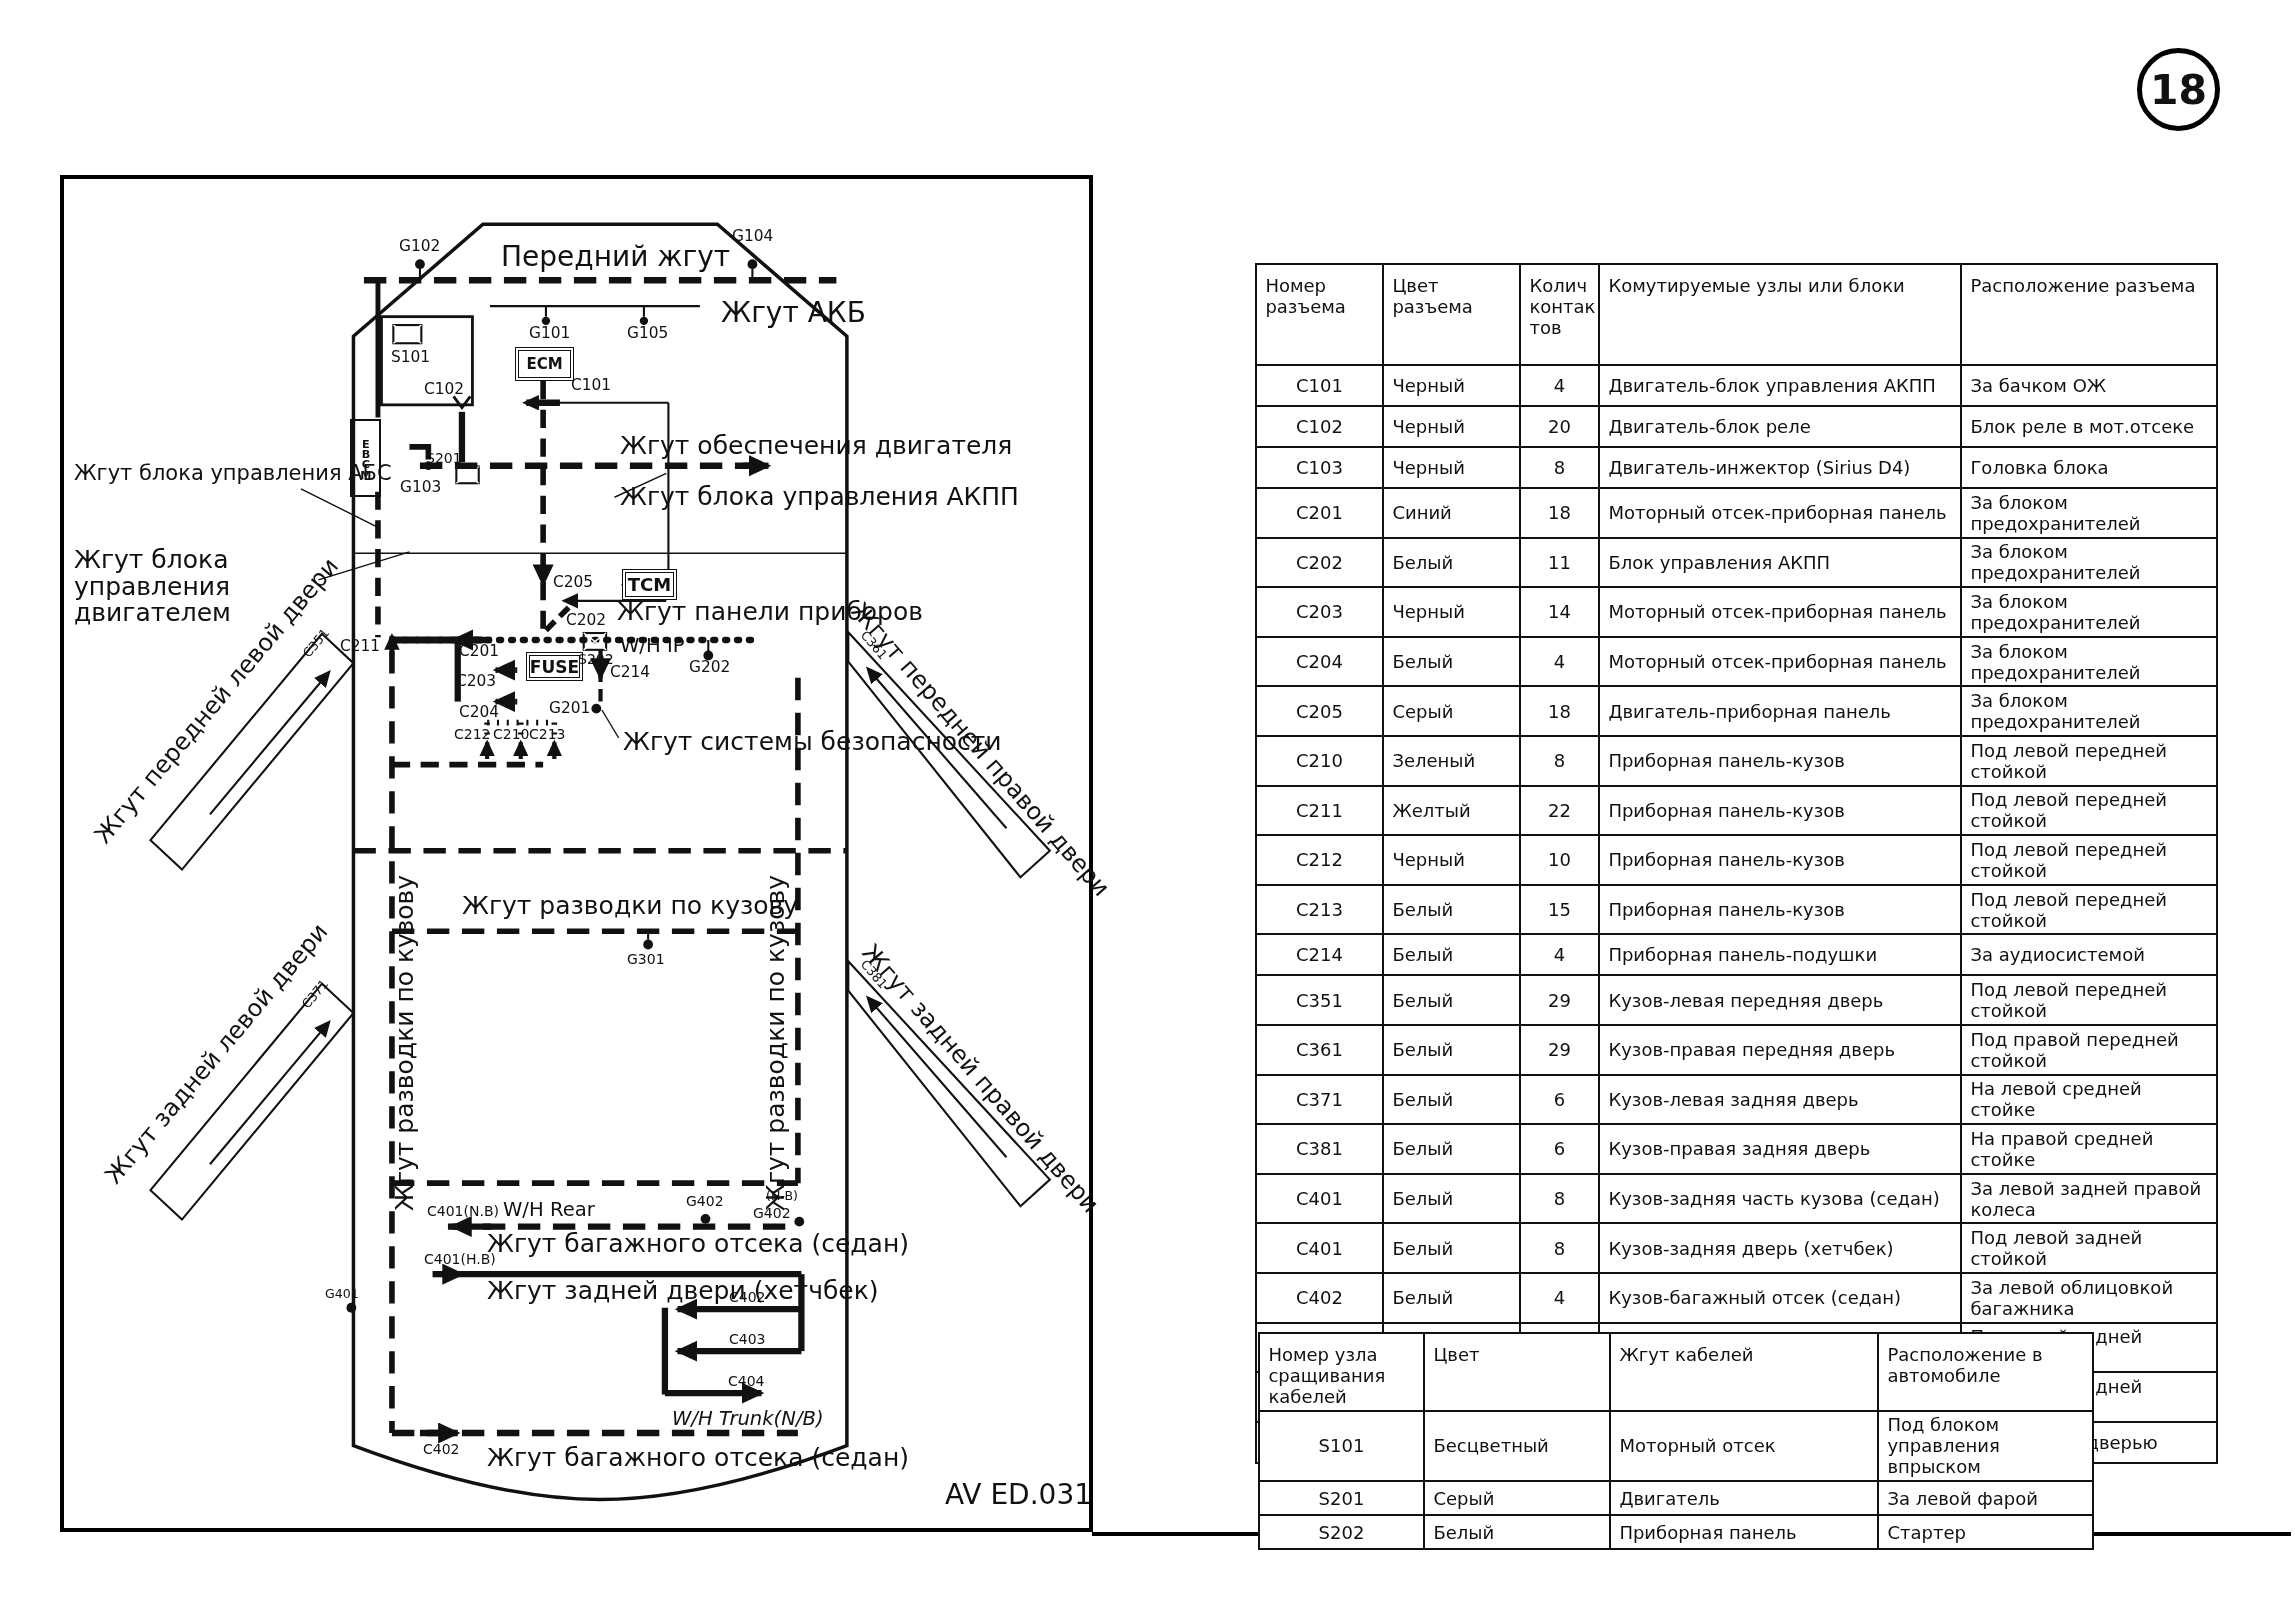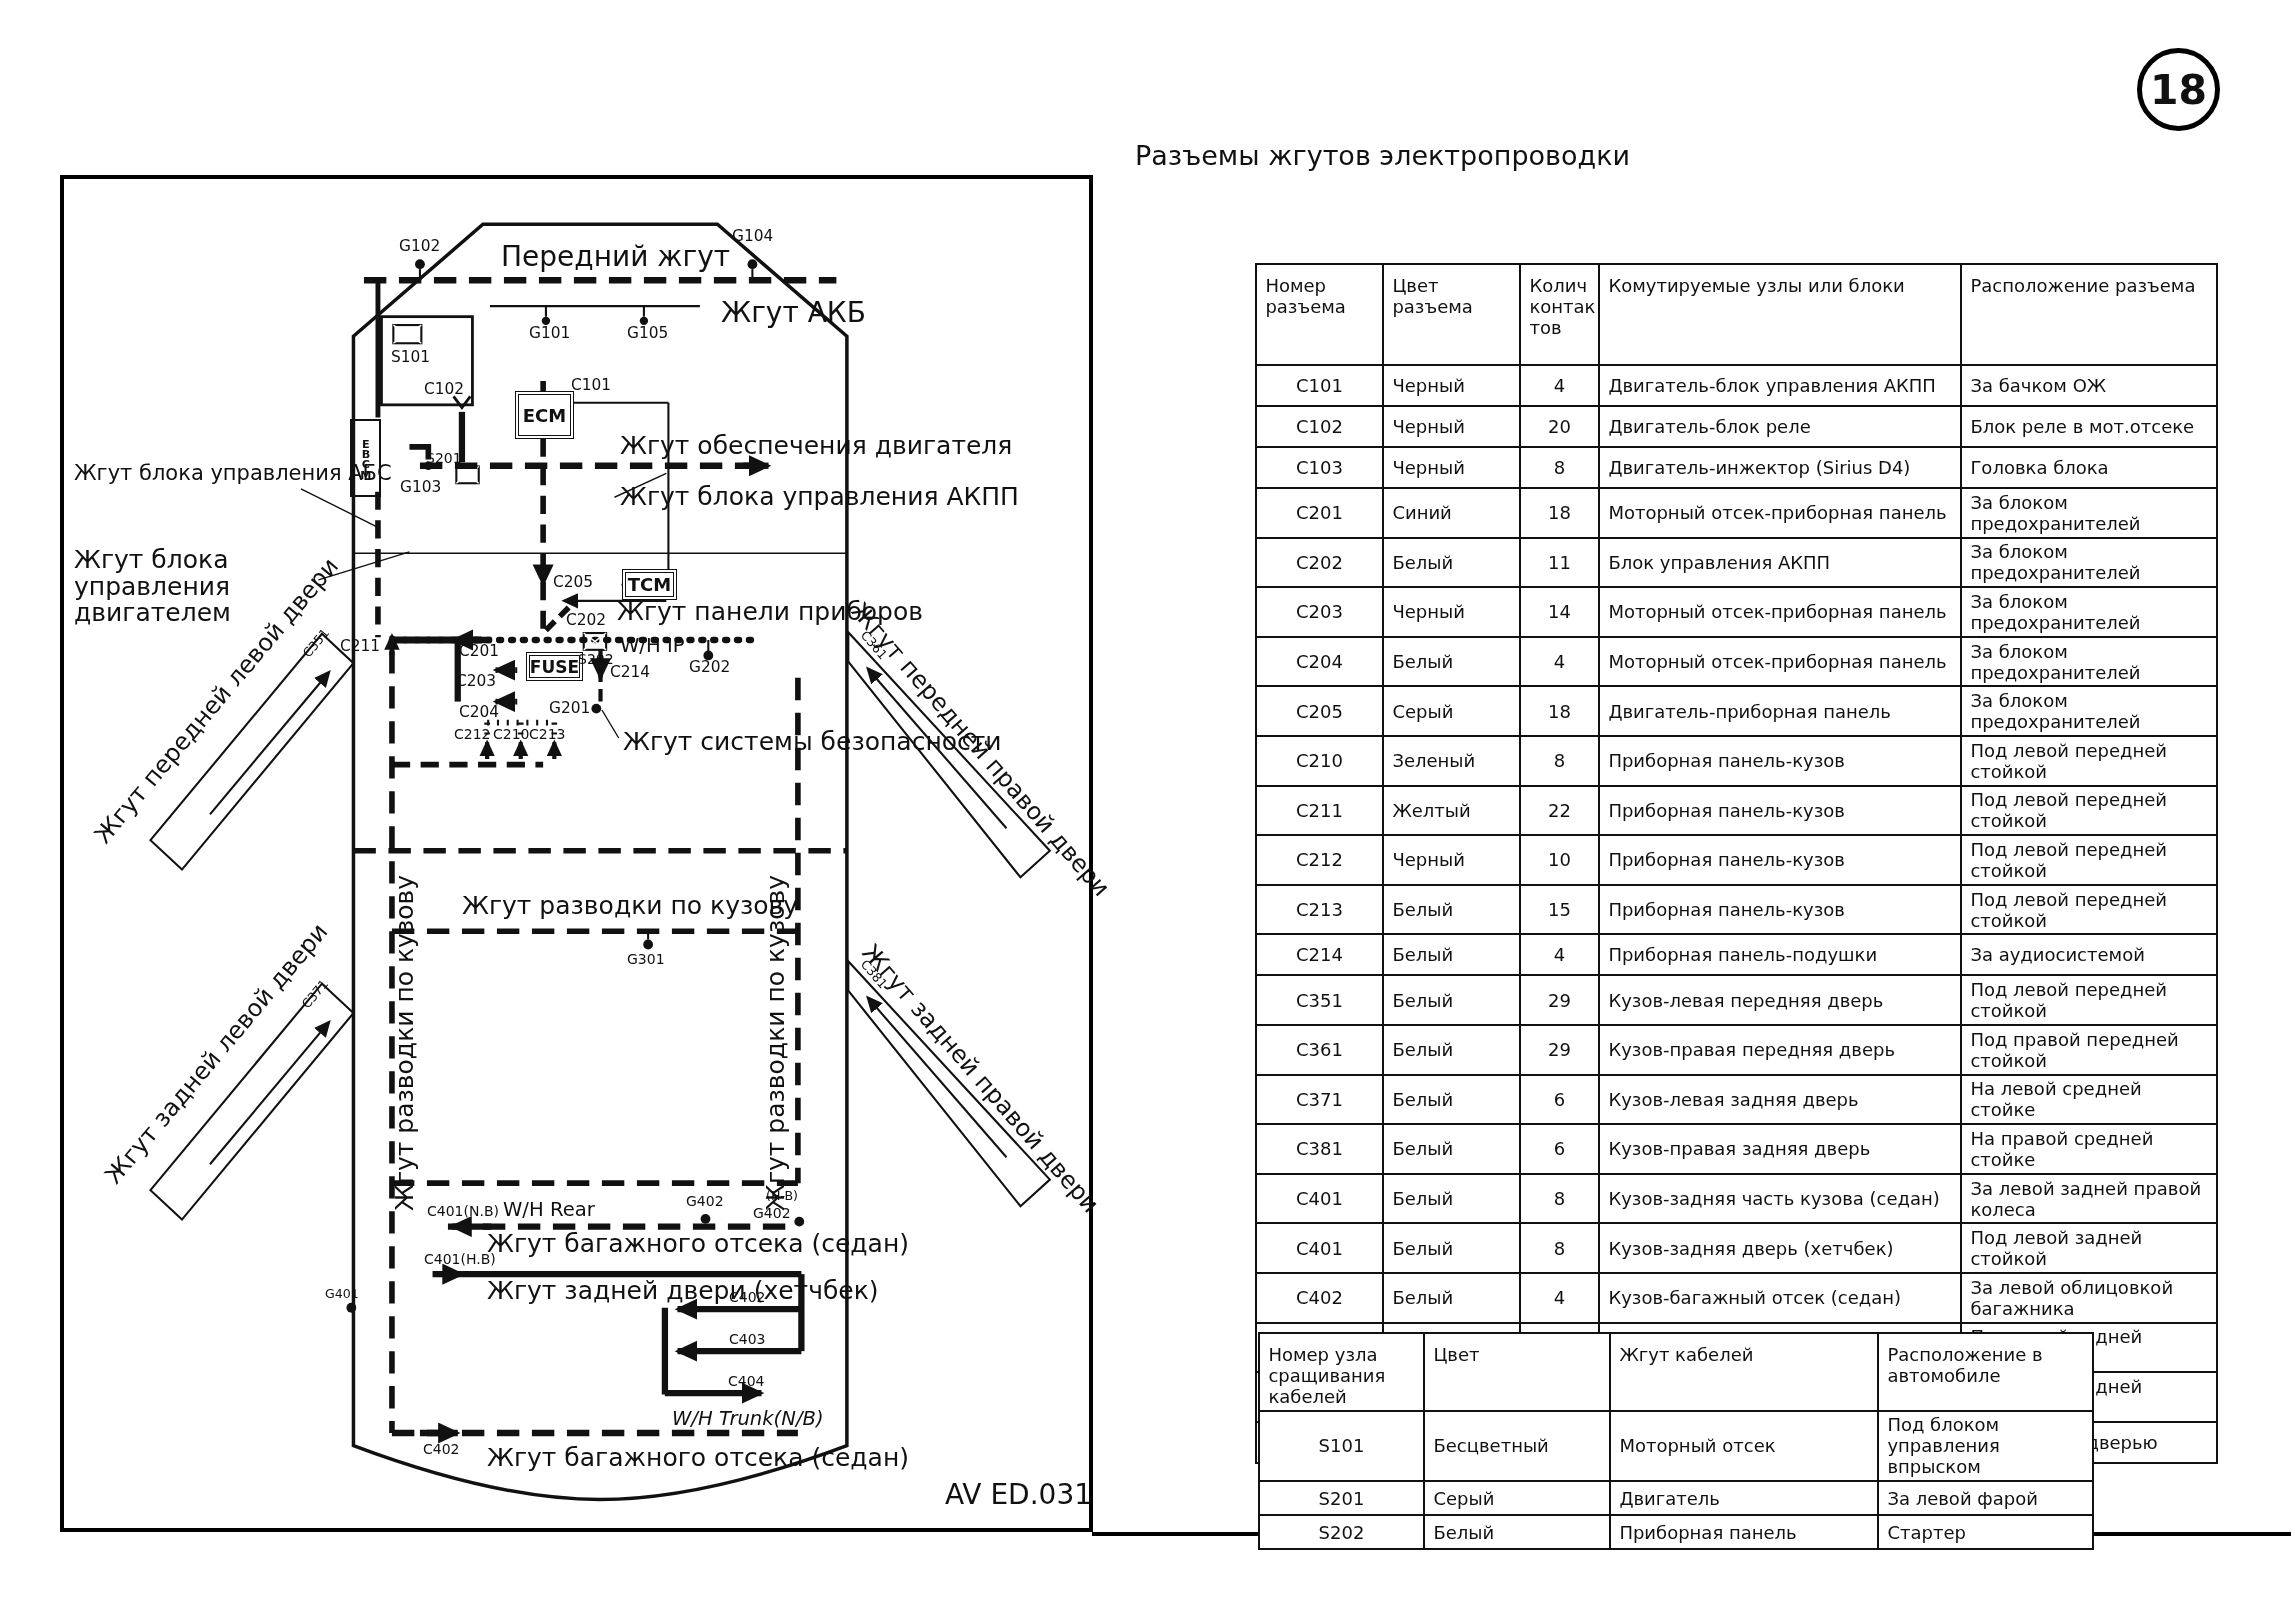--- a/index.html
+++ b/index.html
@@ -41,21 +41,20 @@
   #stab tbody tr{height:34px;}
   td.c,th.c{text-align:center;}
 </style>
 </head>
 <body>
 
 <div id="stage">
 
   <div class="pagenum">18</div>
 
-  <div class="stitle" style="left:1135px;top:140px;">Разъемы жгутов электропроводки</div>
 
   <div class="panel"></div>
   <div class="botline"></div>
 
   <svg width="2295" height="1616" viewBox="0 0 3279 2308">
     <defs>
       <marker id="ah" markerWidth="40" markerHeight="34" refX="28" refY="15" orient="auto" markerUnits="userSpaceOnUse">
         <path d="M0,0 L32,15 L0,30 Z" fill="#111"></path>
       </marker>
       <marker id="ah2" markerWidth="30" markerHeight="26" refX="20" refY="11" orient="auto" markerUnits="userSpaceOnUse">
@@ -170,21 +169,21 @@
     <polygon class="ln" points="215,1200 460,905 505,947 260,1242" stroke-width="3"></polygon>
     <line class="ln" x1="300" y1="1163" x2="470" y2="960" stroke-width="3" marker-end="url(#ah2)"></line>
     <polygon class="ln" points="215,1700 460,1405 505,1447 260,1742" stroke-width="3"></polygon>
     <line class="ln" x1="300" y1="1663" x2="470" y2="1460" stroke-width="3" marker-end="url(#ah2)"></line>
     <polygon class="ln" points="1212,903 1500,1215 1458,1253 1212,945" stroke-width="3"></polygon>
     <line class="ln" x1="1438" y1="1183" x2="1240" y2="955" stroke-width="3" marker-end="url(#ah2)"></line>
     <polygon class="ln" points="1212,1373 1500,1685 1458,1723 1212,1415" stroke-width="3"></polygon>
     <line class="ln" x1="1438" y1="1653" x2="1240" y2="1425" stroke-width="3" marker-end="url(#ah2)"></line>
   </svg>
 
-  <div class="cbox" style="left:515px;top:347px;width:59px;height:48px;font-size:18px;margin-top:44px;">ECM</div>
+  <div class="cbox" style="left:515px;top:347px;width:59px;height:34px;font-size:15px;">ECM</div>
   <div class="cbox" style="left:622px;top:569px;width:55px;height:31px;font-size:18px;">TCM</div>
   <div class="cbox" style="left:526px;top:652px;width:57px;height:29px;font-size:17px;">FUSE</div>
   <div class="lb ebcm" style="left:350px;top:419px;width:27px;height:74px;font-size:11.2px;">EBCM</div>
 
   <div class="lb" style="left:501px;top:242px;font-size:28px;">Передний жгут</div>
   <div class="lb" style="left:399px;top:238px;font-size:15.4px;">G102</div>
   <div class="lb" style="left:732px;top:228px;font-size:15.4px;">G104</div>
   <div class="lb" style="left:529px;top:325px;font-size:15.4px;">G101</div>
   <div class="lb" style="left:627px;top:325px;font-size:15.4px;">G105</div>
   <div class="lb" style="left:721px;top:298px;font-size:28px;">Жгут АКБ</div>

